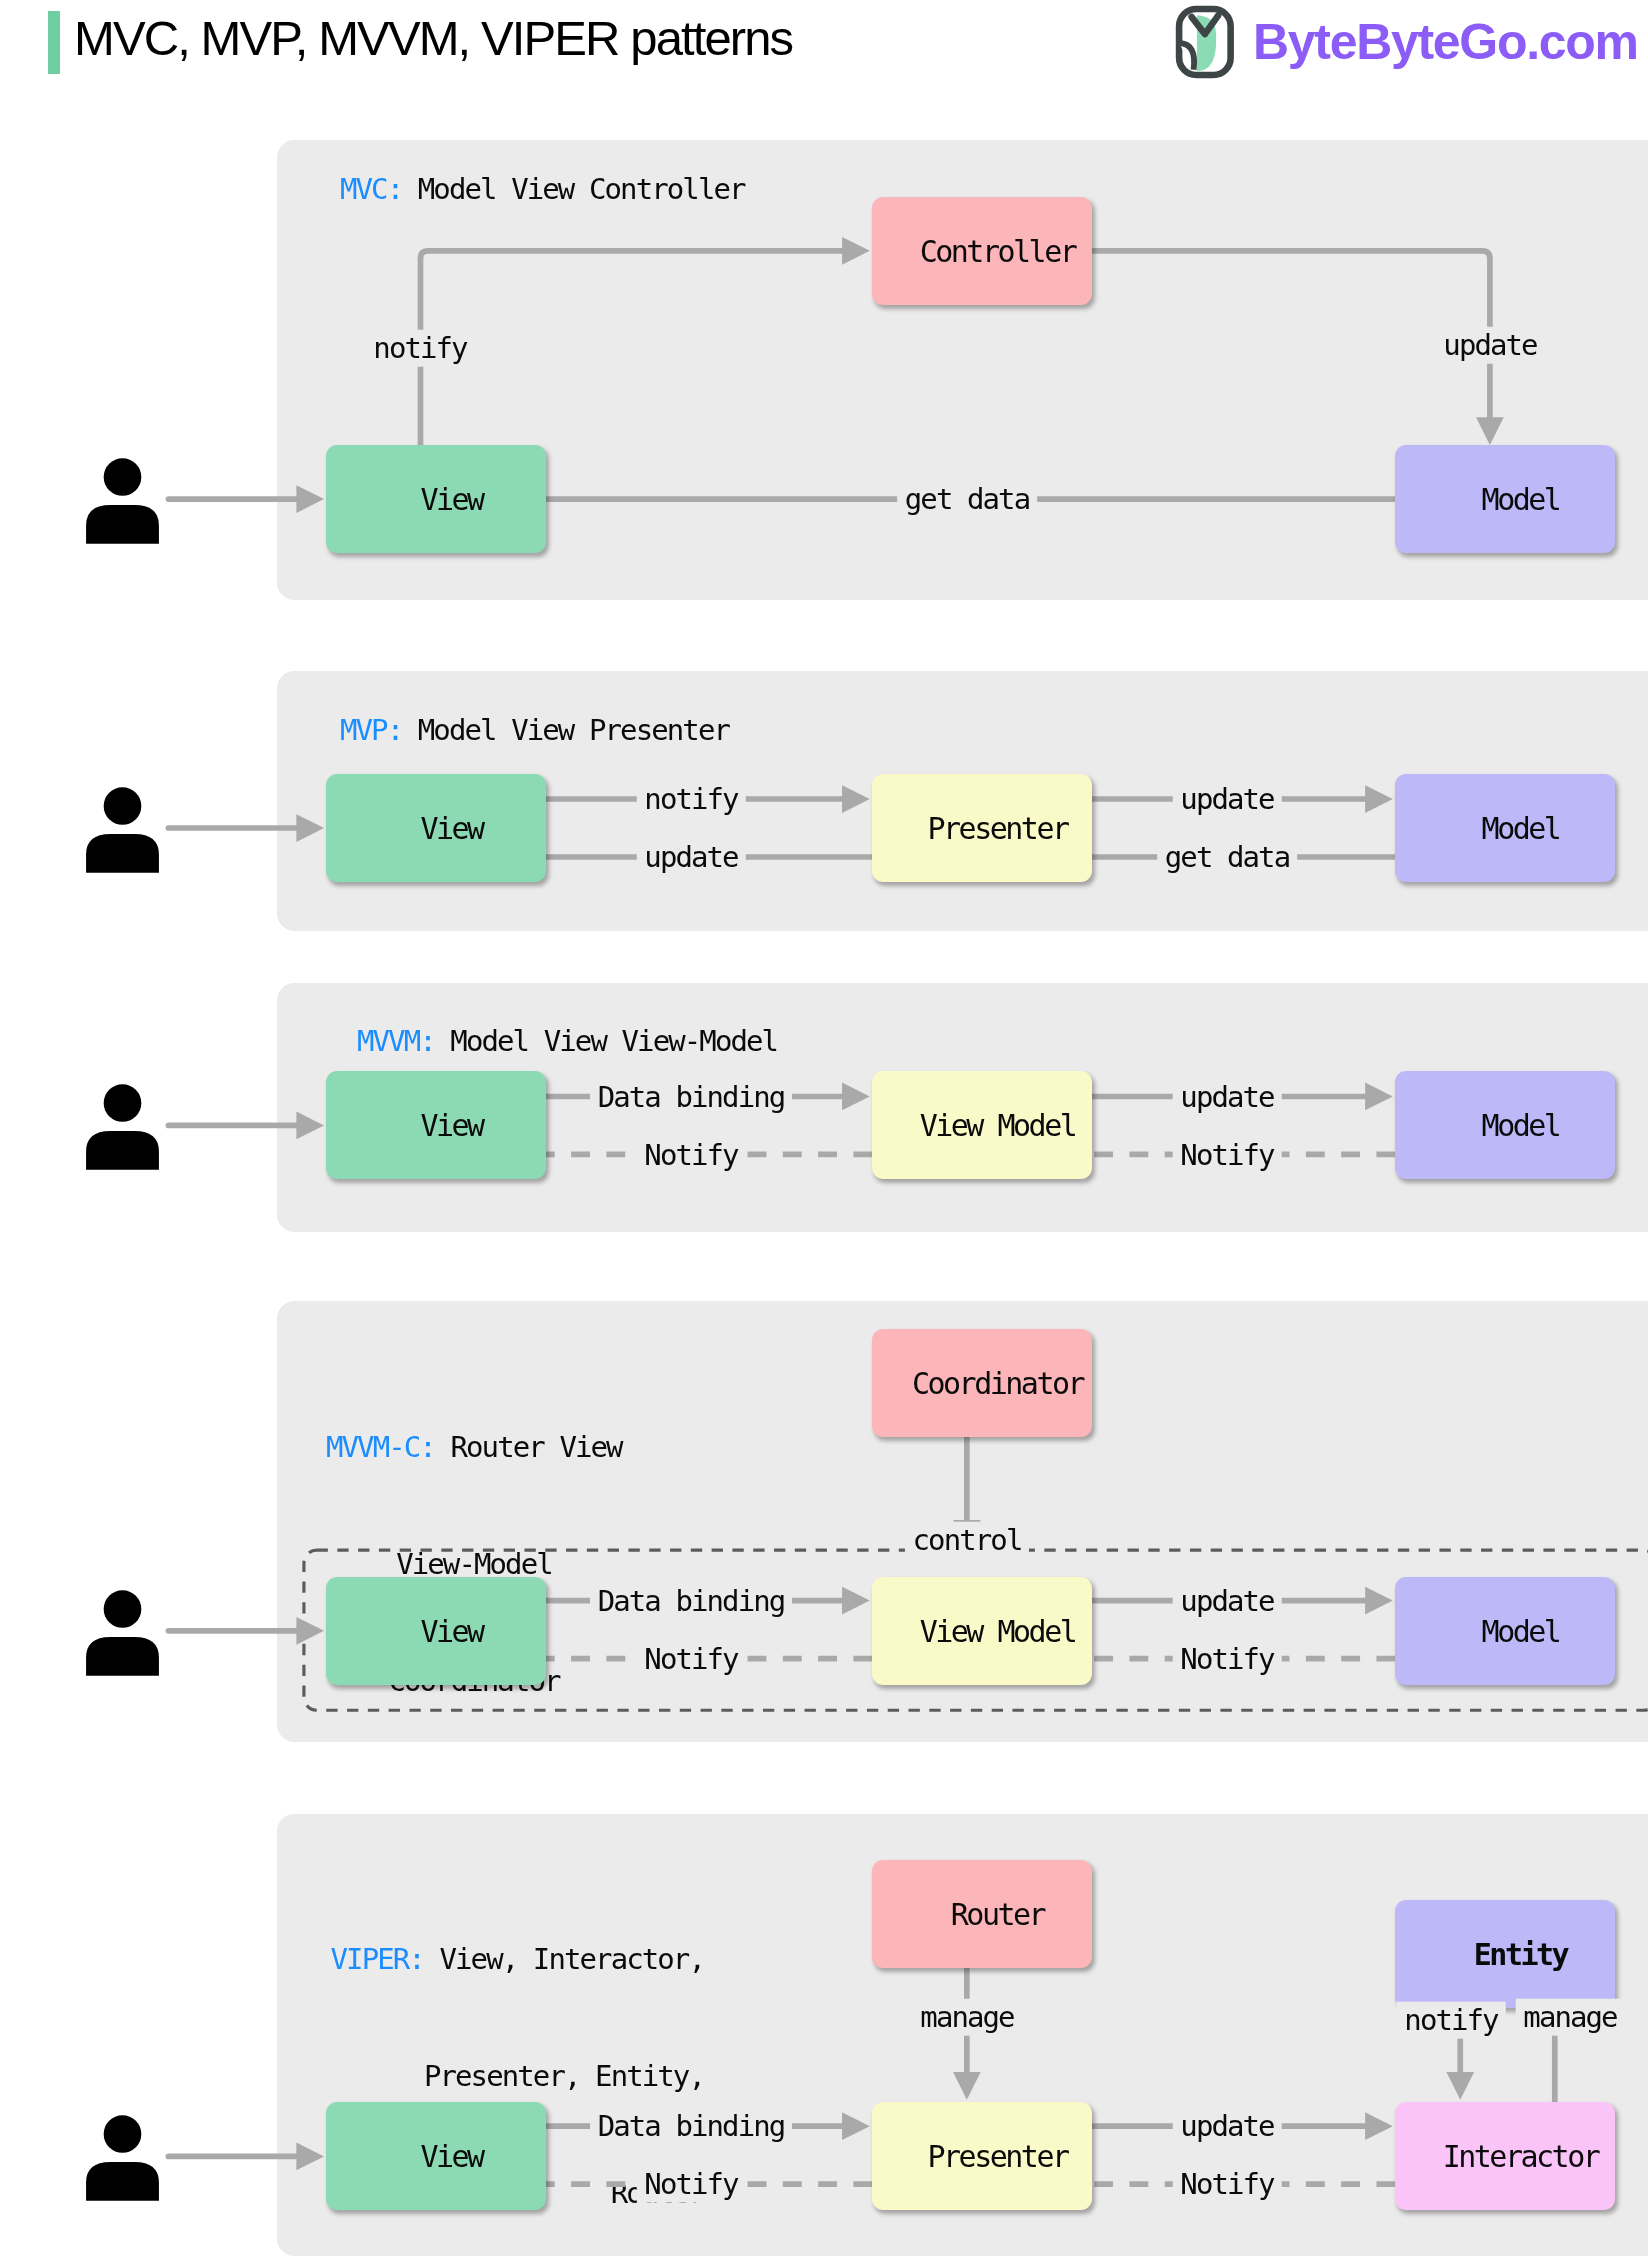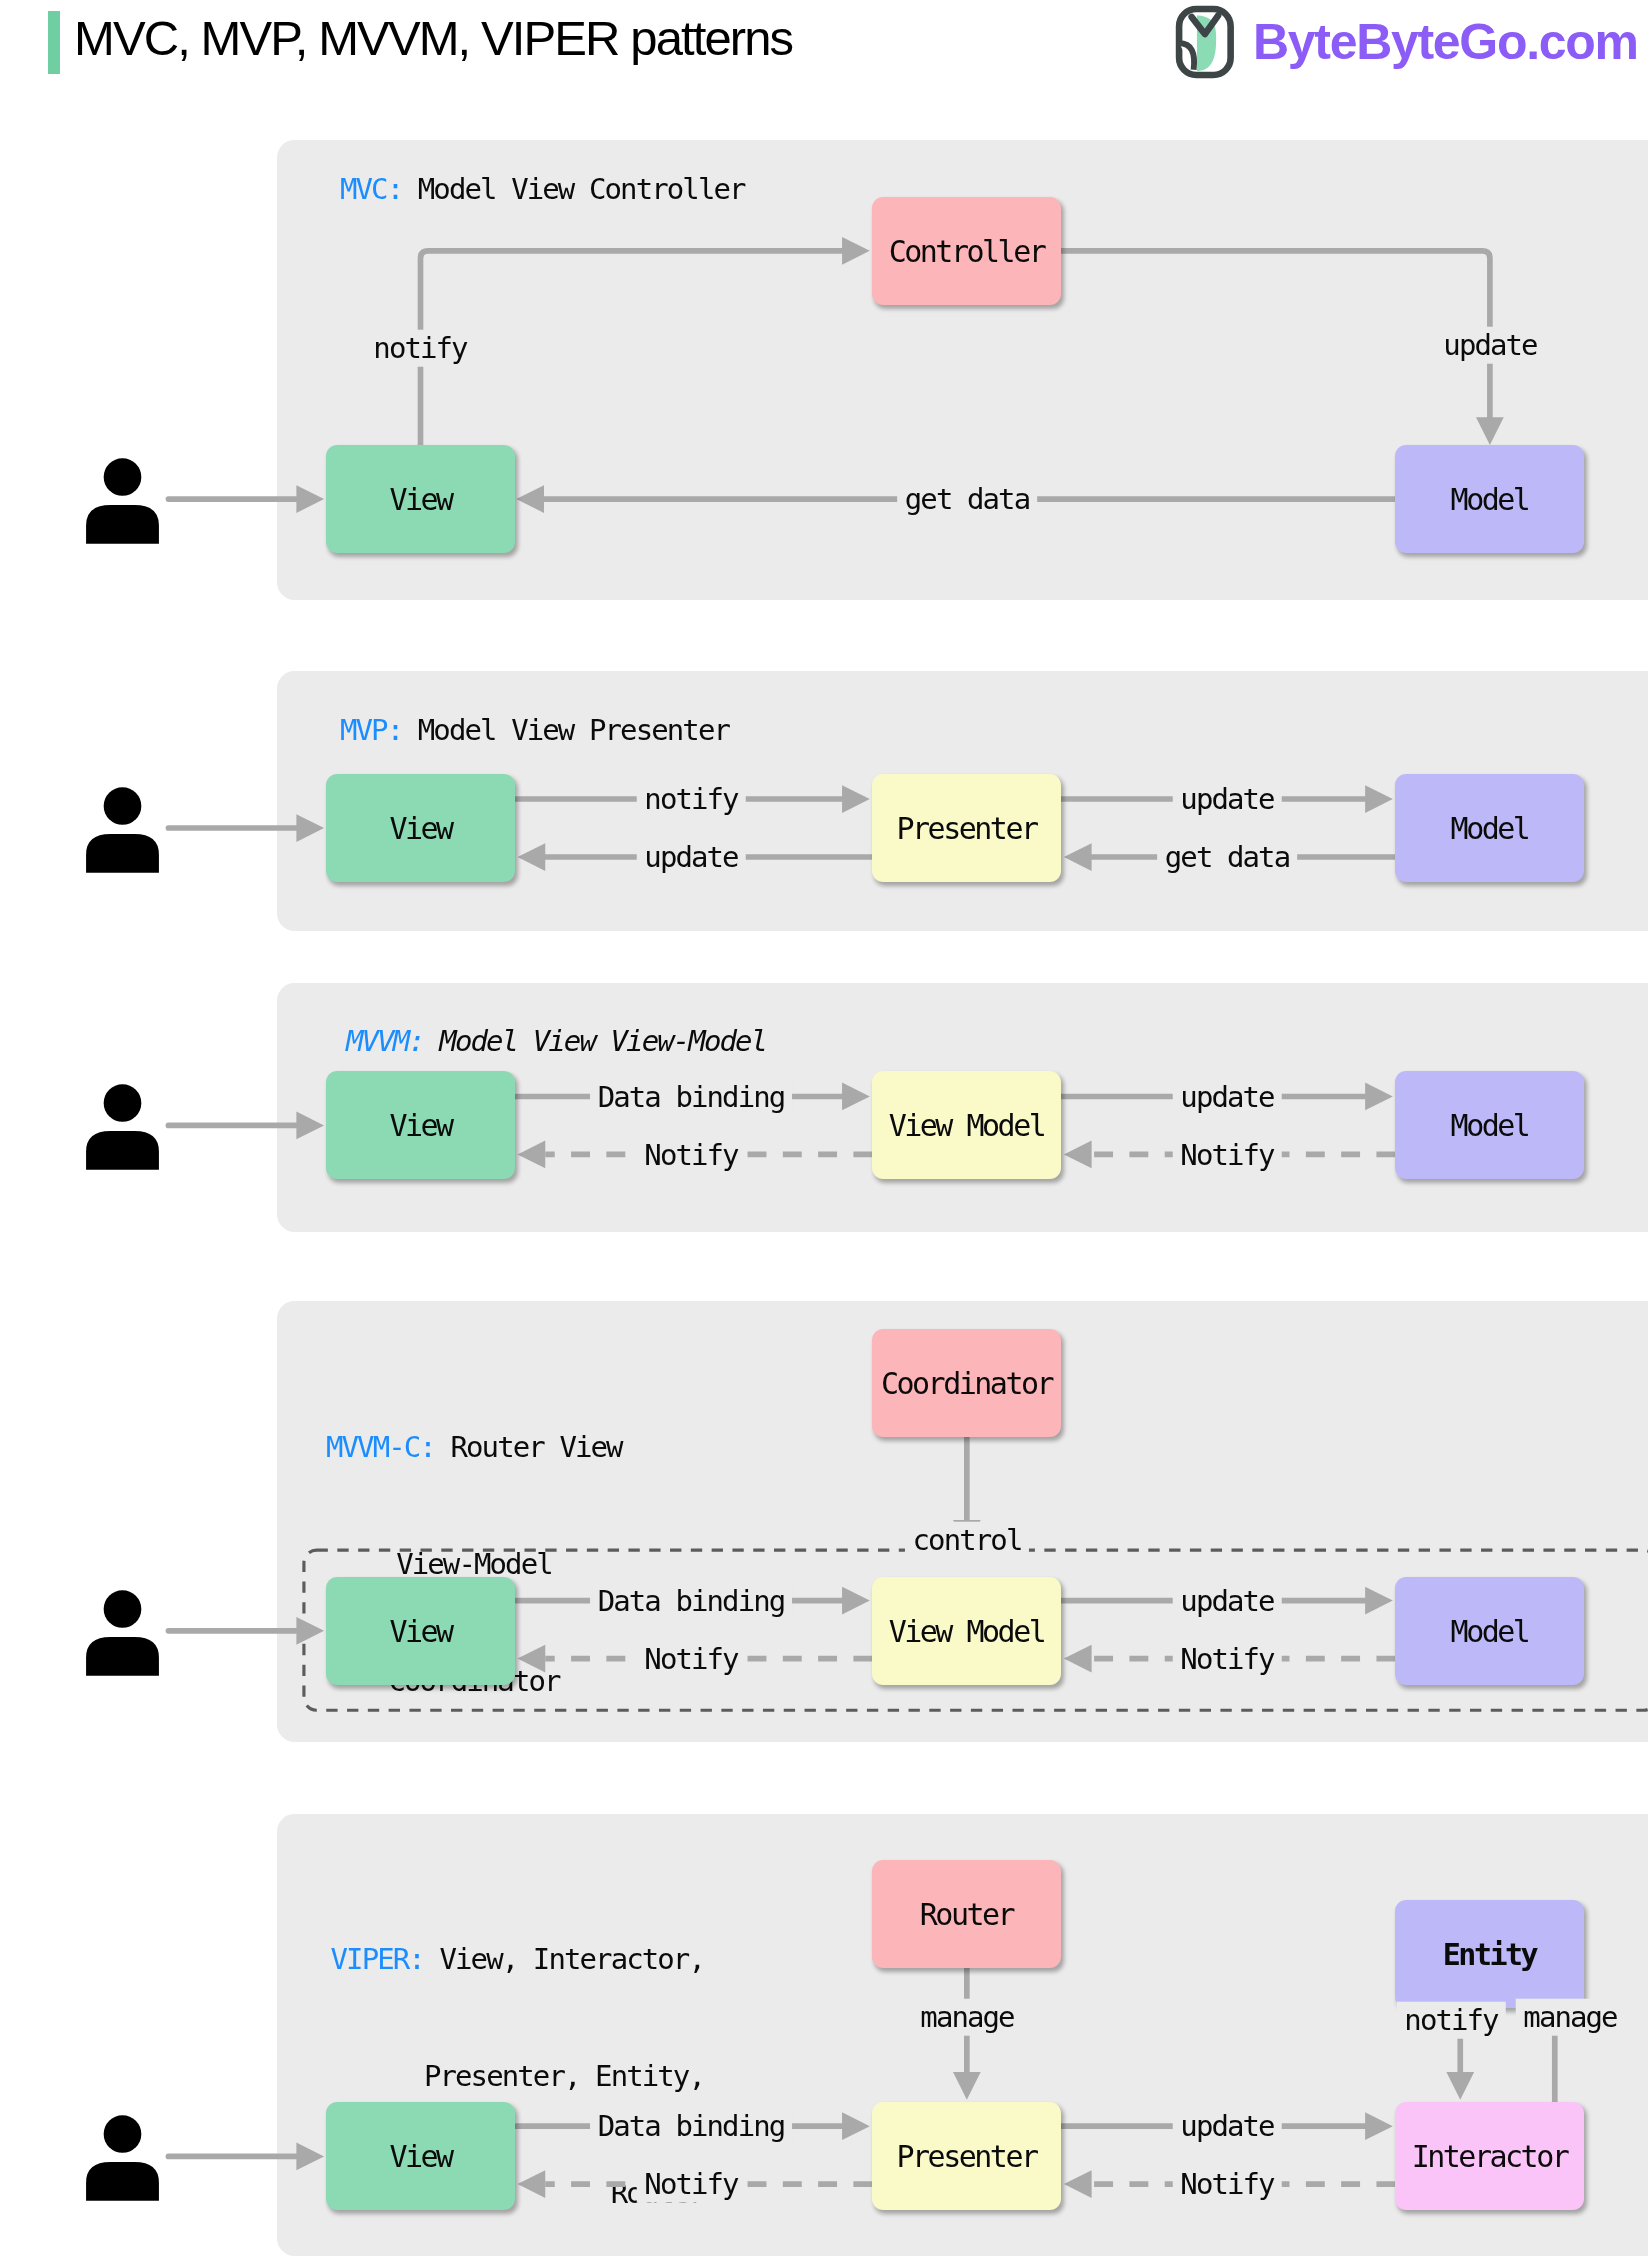--- a/index.html
+++ b/index.html
@@ -2,21 +2,21 @@
 <html style="font-size:10px"><head>
 <meta charset="utf-8">
 <style>
   html,body{margin:0;padding:0;background:#fff;}
   #canvas{position:relative;width:1649px;height:2261px;background:#ffffff;overflow:hidden;
           font-family:"DejaVu Sans Mono",monospace;margin-left:39px;}
   .panel{position:absolute;left:238px;width:1403px;background:#EBEBEB;border-radius:17.6px;}
   .box{position:absolute;width:189px;height:108px;border-radius:11.3px;
        display:flex;align-items:center;justify-content:center;
        font-size:30px;letter-spacing:-2.5px;color:#0b0b0b;
-       box-shadow:2.5px 3.8px 4.4px rgba(0,0,0,.30);white-space:nowrap;}
+       box-shadow:2.5px 3.8px 4.4px rgba(0,0,0,.30);white-space:nowrap;padding-left:31px;}
   .green{background:#8CDAB4;} .pink{background:#FCB5B9;} .purple{background:#BDB8F7;}
   .yellow{background:#FAF9C8;} .magenta{background:#FBC4F8;}
   .sec-label{position:absolute;font-size:29px;letter-spacing:-1.9px;color:#0b0b0b;
              white-space:pre;line-height:39px;}
   .sec-label .abbr{color:#1C8DFE;}
   .lane-label{position:absolute;transform:translate(-50%,-50%);background:#EBEBEB;
               padding:1.3px 7.6px;font-size:29px;letter-spacing:-1.9px;color:#0b0b0b;
               white-space:nowrap;z-index:3;}
   .person{position:absolute;left:41px;width:85px;height:95px;z-index:3;}
   .overlay{position:absolute;left:0;top:0;z-index:2;}
@@ -143,21 +143,21 @@
 
   <div class="sec-label" style="left:301px;top:711px;"><span class="abbr">MVP:</span><span> Model View Presenter</span></div>
   <div class="box boxlayer green" style="left:287px;top:774px;">View</div>
   <div class="box boxlayer yellow" style="left:833px;top:774px;">Presenter</div>
   <div class="box boxlayer purple" style="left:1356px;top:774px;">Model</div>
   <div class="lane-label" style="left:652px;top:799px;">notify</div>
   <div class="lane-label" style="left:1188px;top:799px;">update</div>
   <div class="lane-label" style="left:1188px;top:857px;">get data</div>
   <div class="lane-label" style="left:652px;top:857px;">update</div>
 
-  <div class="sec-label" style="left:307px;top:1022px;font-style:italic;"><span class="abbr">MVVM:</span><span> Model View View-Model</span></div>
+  <div class="sec-label" style="left:318px;top:1022px;"><span class="abbr">MVVM:</span><span> Model View View-Model</span></div>
   <div class="box boxlayer green" style="left:287px;top:1071px;">View</div>
   <div class="box boxlayer yellow" style="left:833px;top:1071px;">View Model</div>
   <div class="box boxlayer purple" style="left:1356px;top:1071px;">Model</div>
   <div class="lane-label" style="left:652px;top:1097px;">Data binding</div>
   <div class="lane-label" style="left:1188px;top:1097px;">update</div>
   <div class="lane-label" style="left:1188px;top:1155px;">Notify</div>
   <div class="lane-label" style="left:652px;top:1155px;">Notify</div>
 
   <div class="sec-label" style="left:287px;top:1350px;width:296px;">
     <div><span class="abbr">MVVM-C:</span><span> Router View</span></div>

